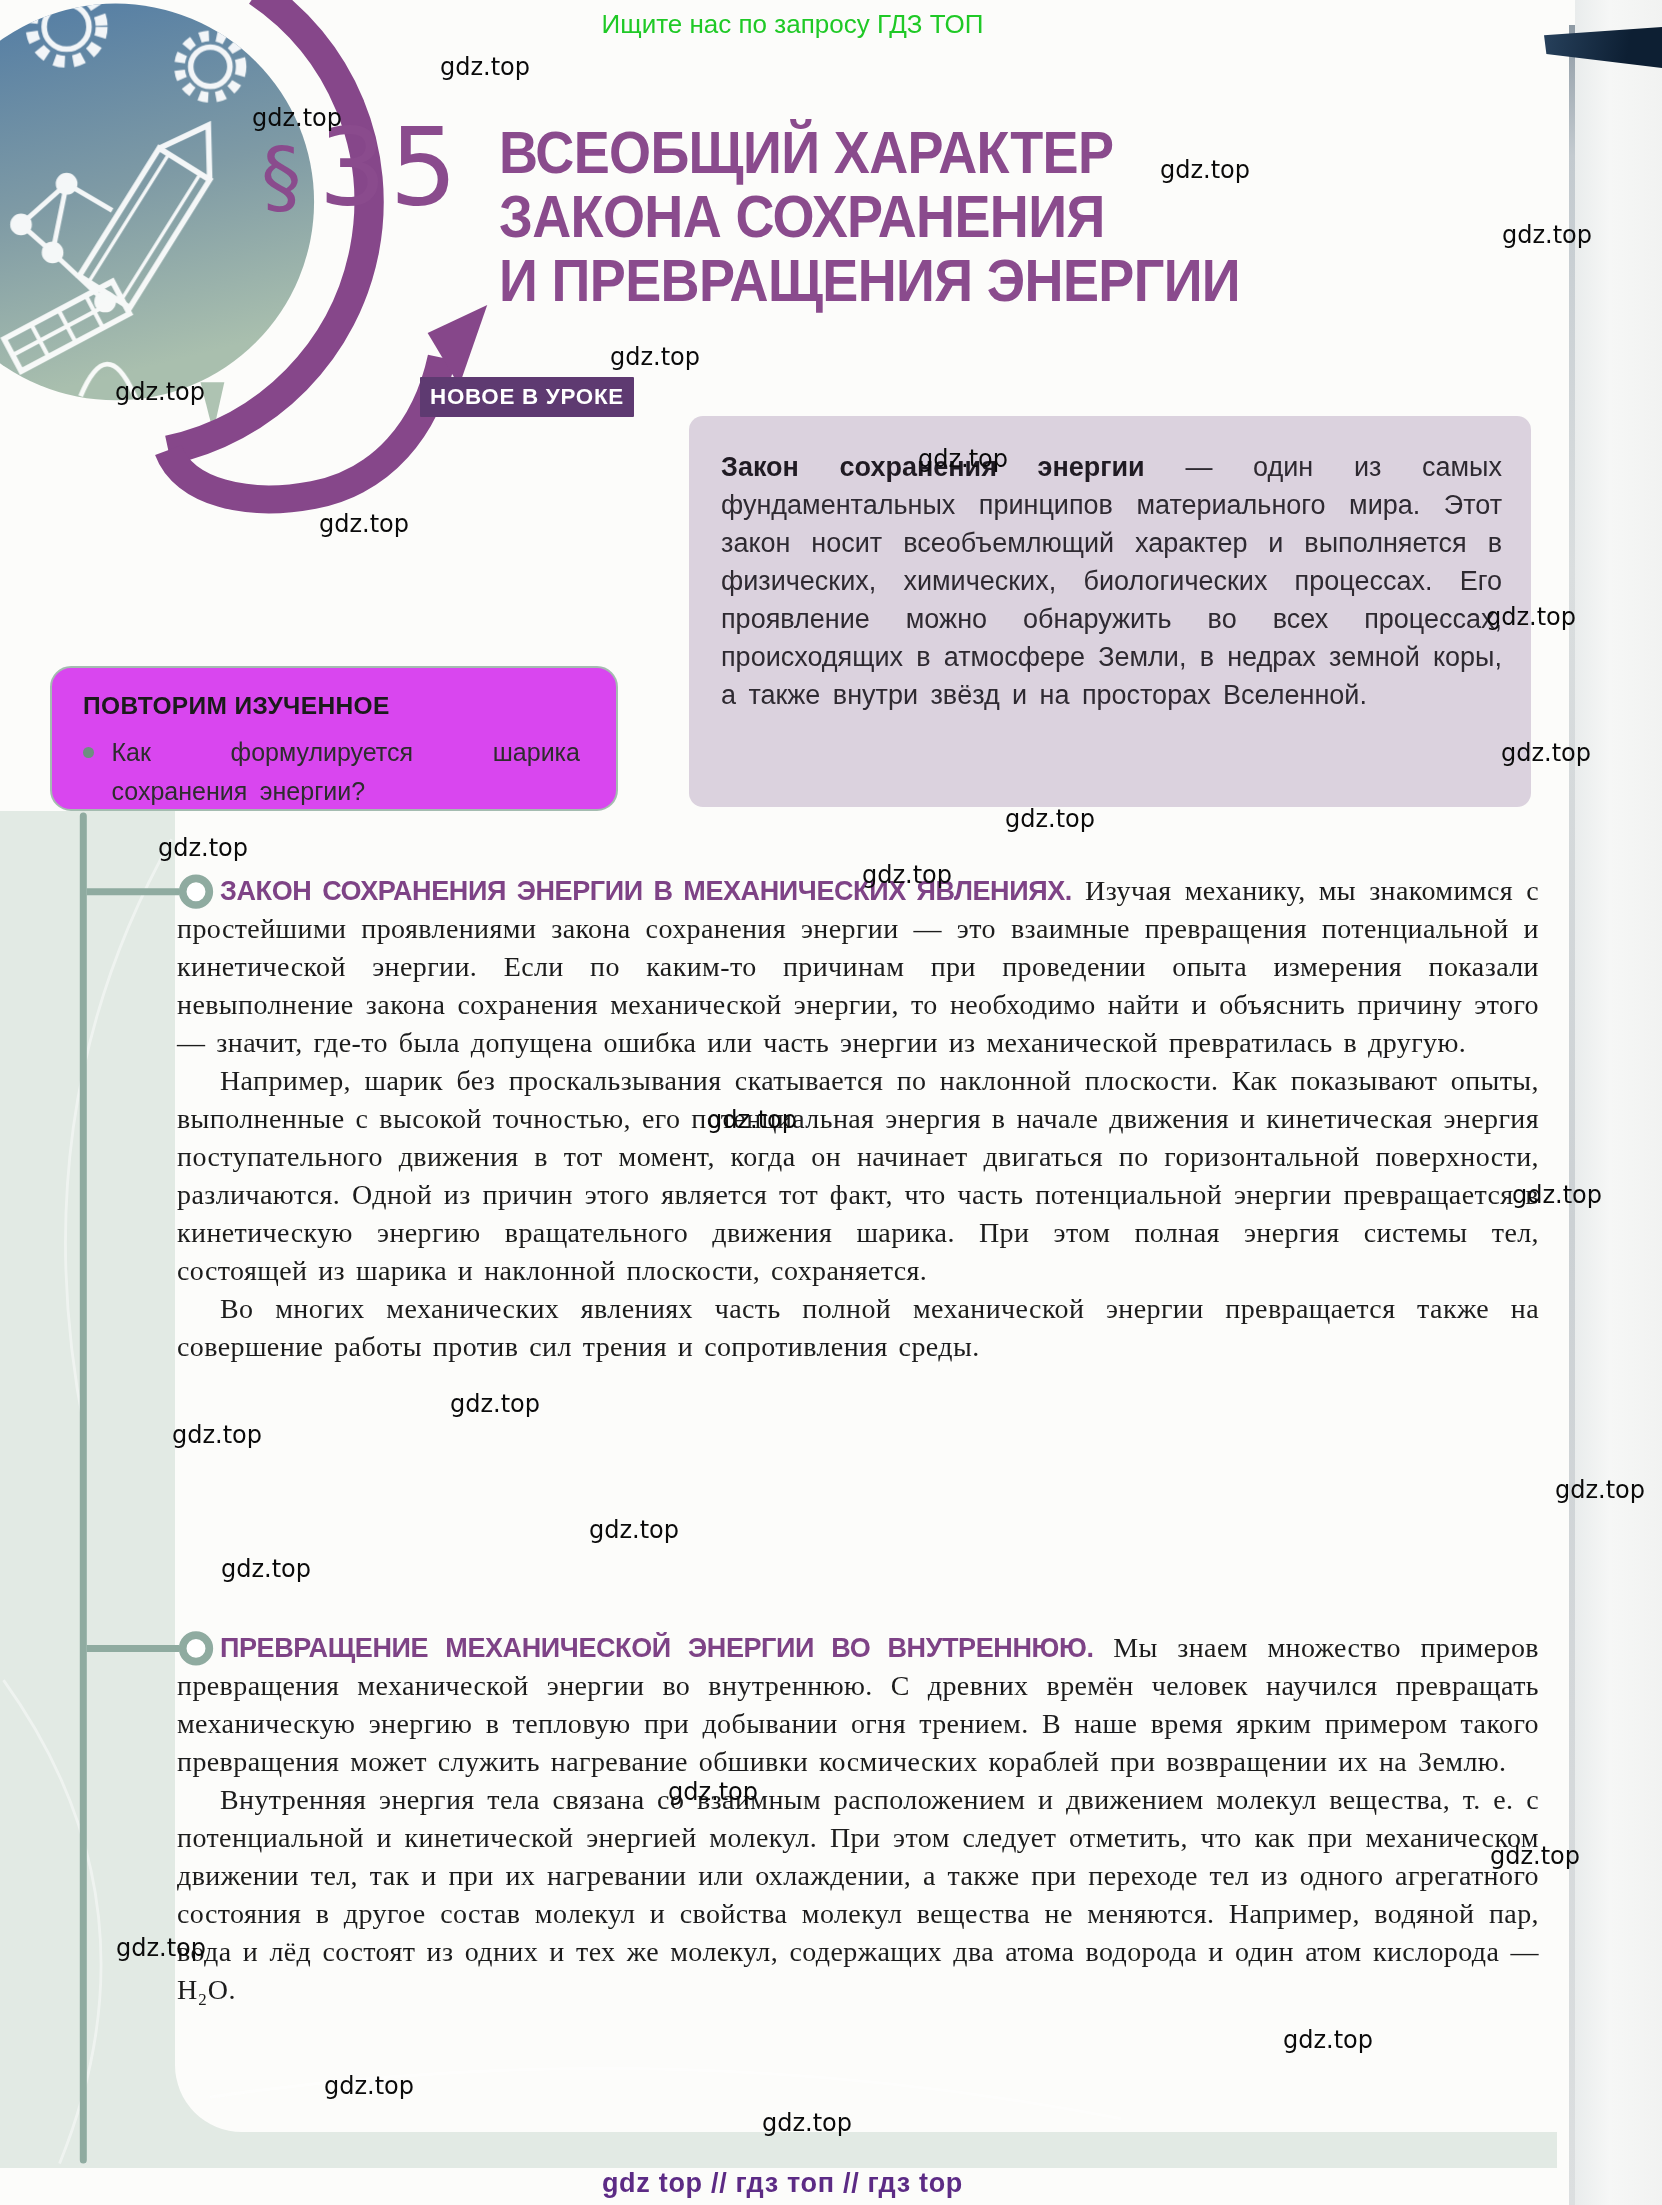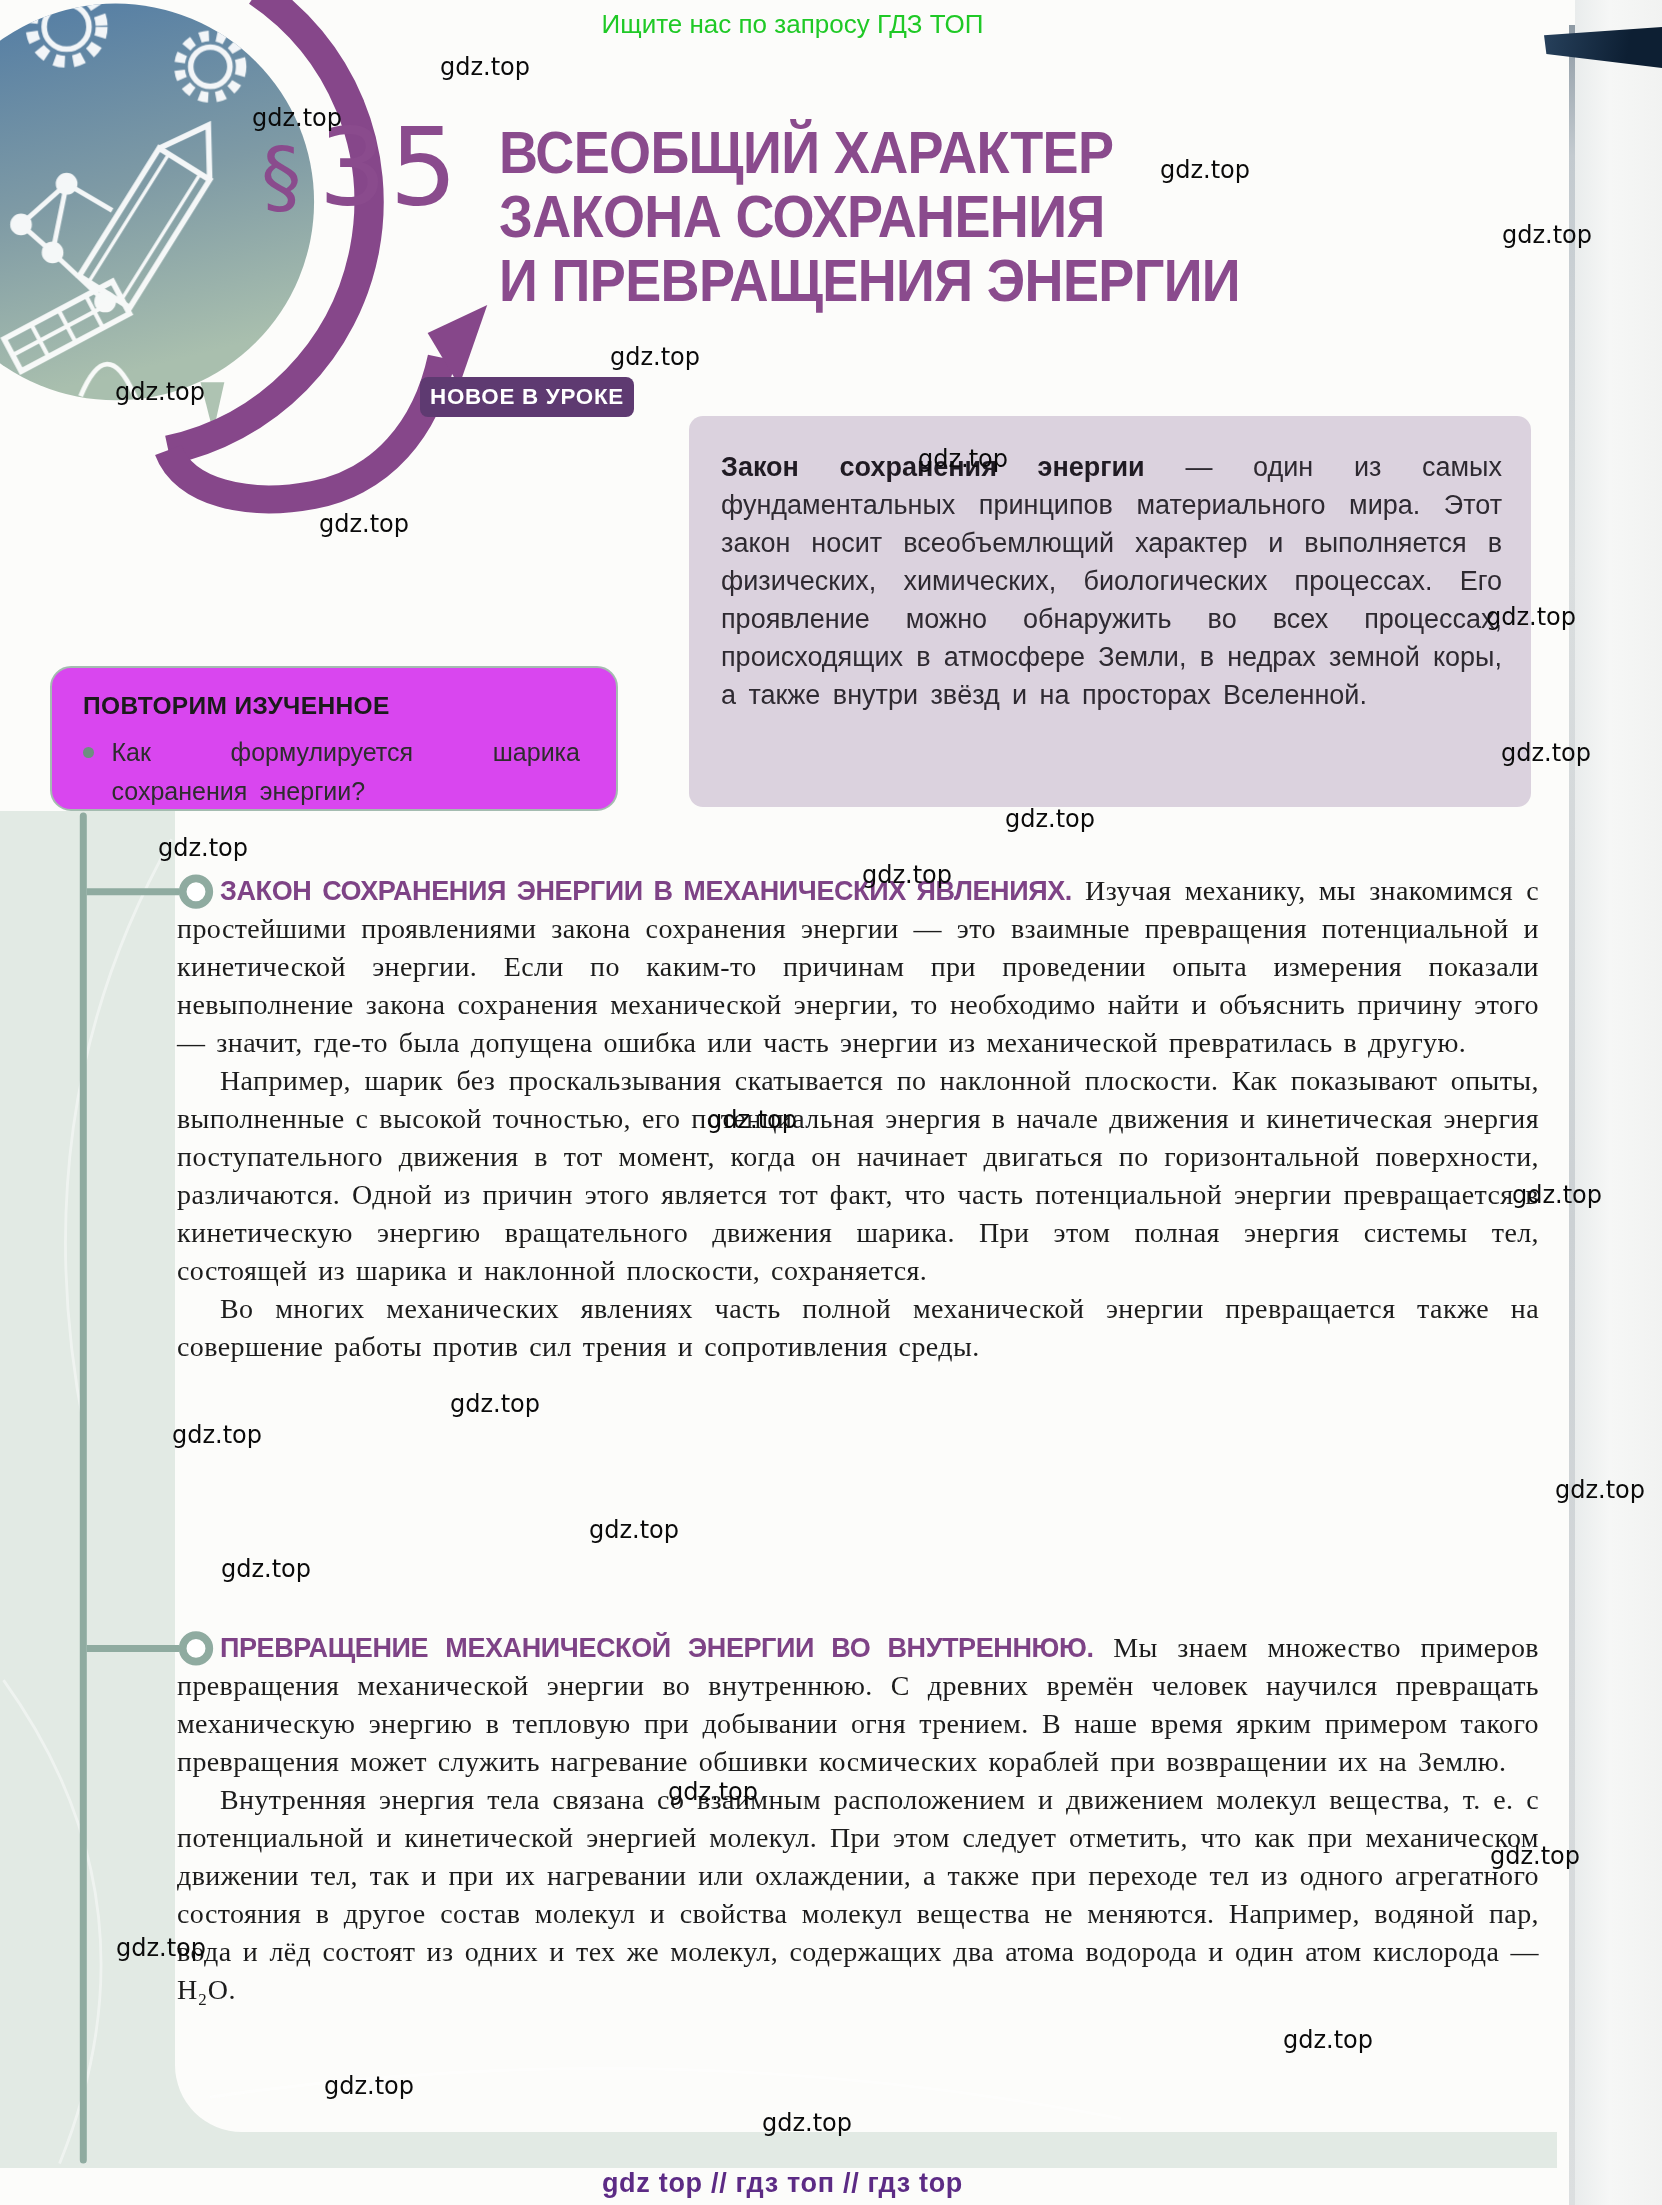--- a/index.html
+++ b/index.html
@@ -28,21 +28,21 @@
   .section-mark-wrap{position:absolute;left:261px;top:105px;display:flex;align-items:baseline;
     gap:17px;color:#8a4b8d;font-family:"DejaVu Sans",sans-serif;}
   .section-mark{font-size:81px;}
   .section-number{font-size:107px;letter-spacing:2.8px;}
   .page-title{position:absolute;left:499px;top:121px;color:#8a4b8d;font-weight:bold;
     font-size:60px;line-height:64px;letter-spacing:-0.7px;white-space:nowrap;
     transform:scaleX(.9);transform-origin:left top;}
 
   
   .badge{position:absolute;left:420px;top:377px;width:214px;height:40px;background:#5e3a71;
-    border-radius:8px;color:#fff;font-weight:bold;font-size:22.4px;letter-spacing:0.7px;
+    border-radius:1px;color:#fff;font-weight:bold;font-size:22.4px;letter-spacing:0.7px;
     display:flex;align-items:center;justify-content:center;}
 
   
   .box-new{position:absolute;left:50px;top:419px;width:644px;height:250px;background:#fdfdfb;
     border:2.8px solid #a4bcb0;border-radius:21px;box-sizing:border-box;padding:34px 36px 0 31px;z-index:3;}
   .box-repeat{position:absolute;left:50px;top:666px;width:568px;height:145px;background:#d946ef;
     border:2.8px solid #a4bcb0;border-radius:21px;box-sizing:border-box;padding:24px 36px 0 31px;z-index:2;}
   .brow{display:flex;gap:18px;font-size:25px;line-height:39px;color:#2d2d2d;text-align:justify;
     margin-bottom:7px;word-spacing:5.6px;}
   .bdot{width:10.5px;height:10.5px;border-radius:50%;background:#6e8f80;flex:none;margin-top:14.7px;}

